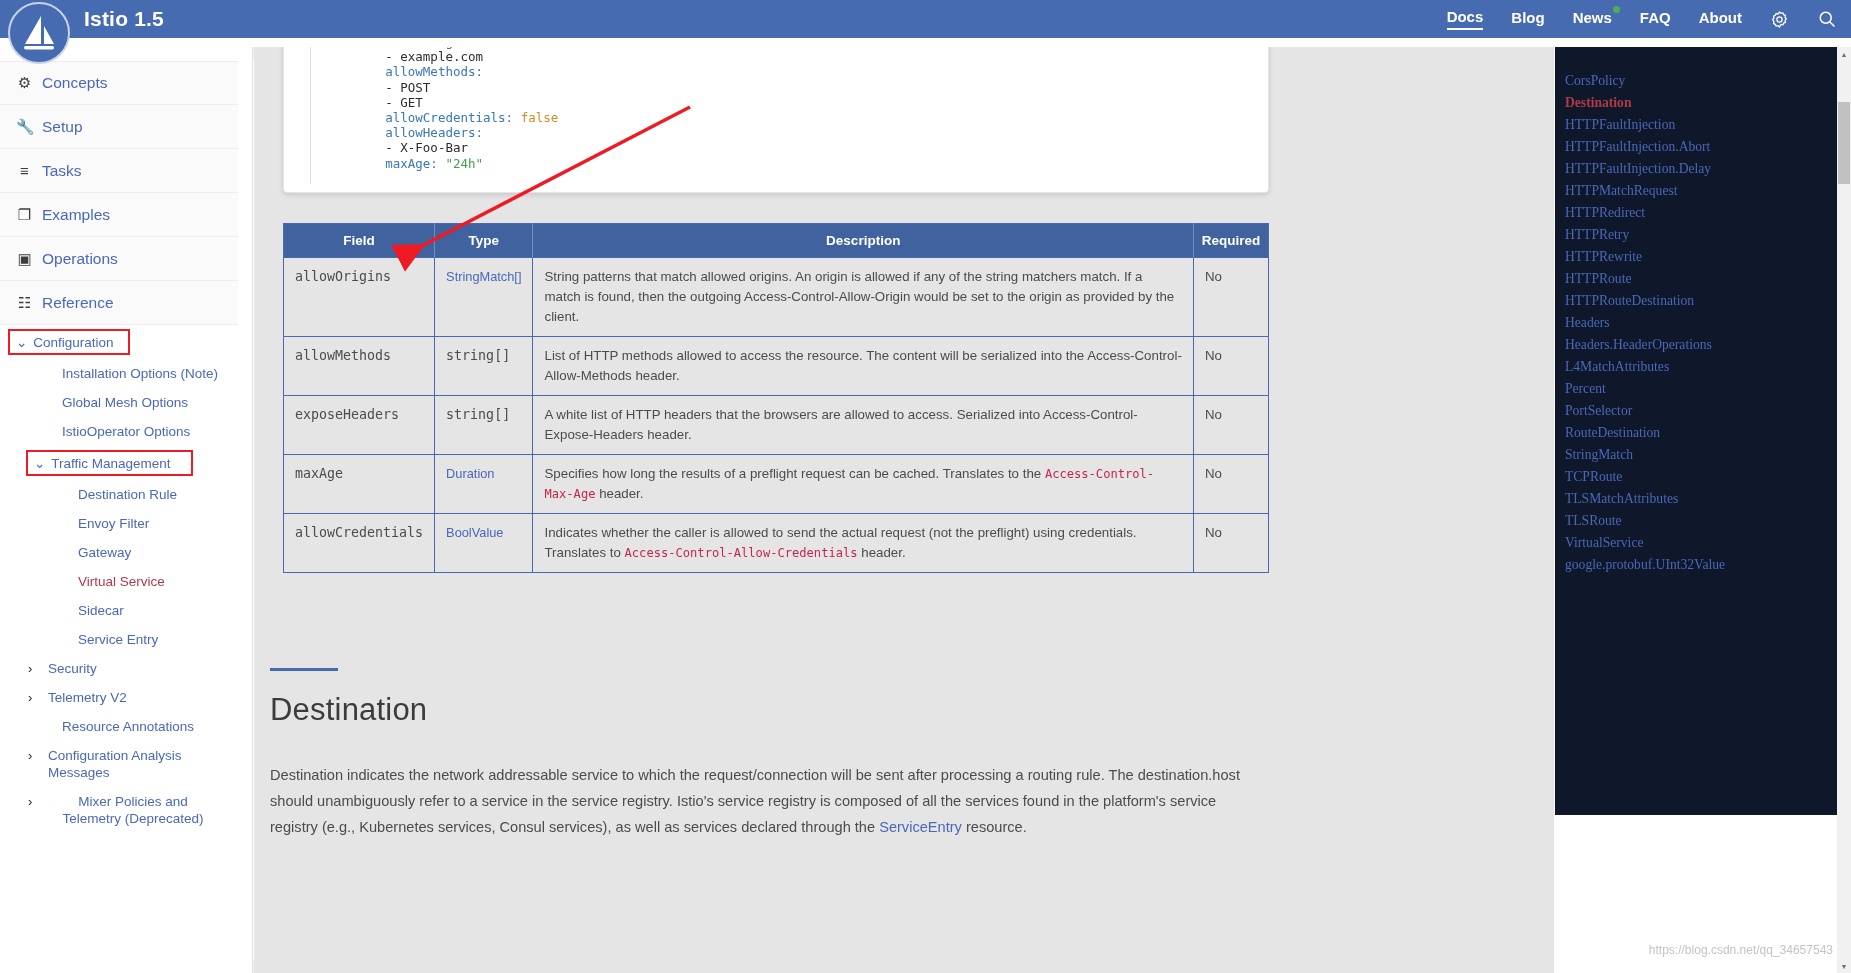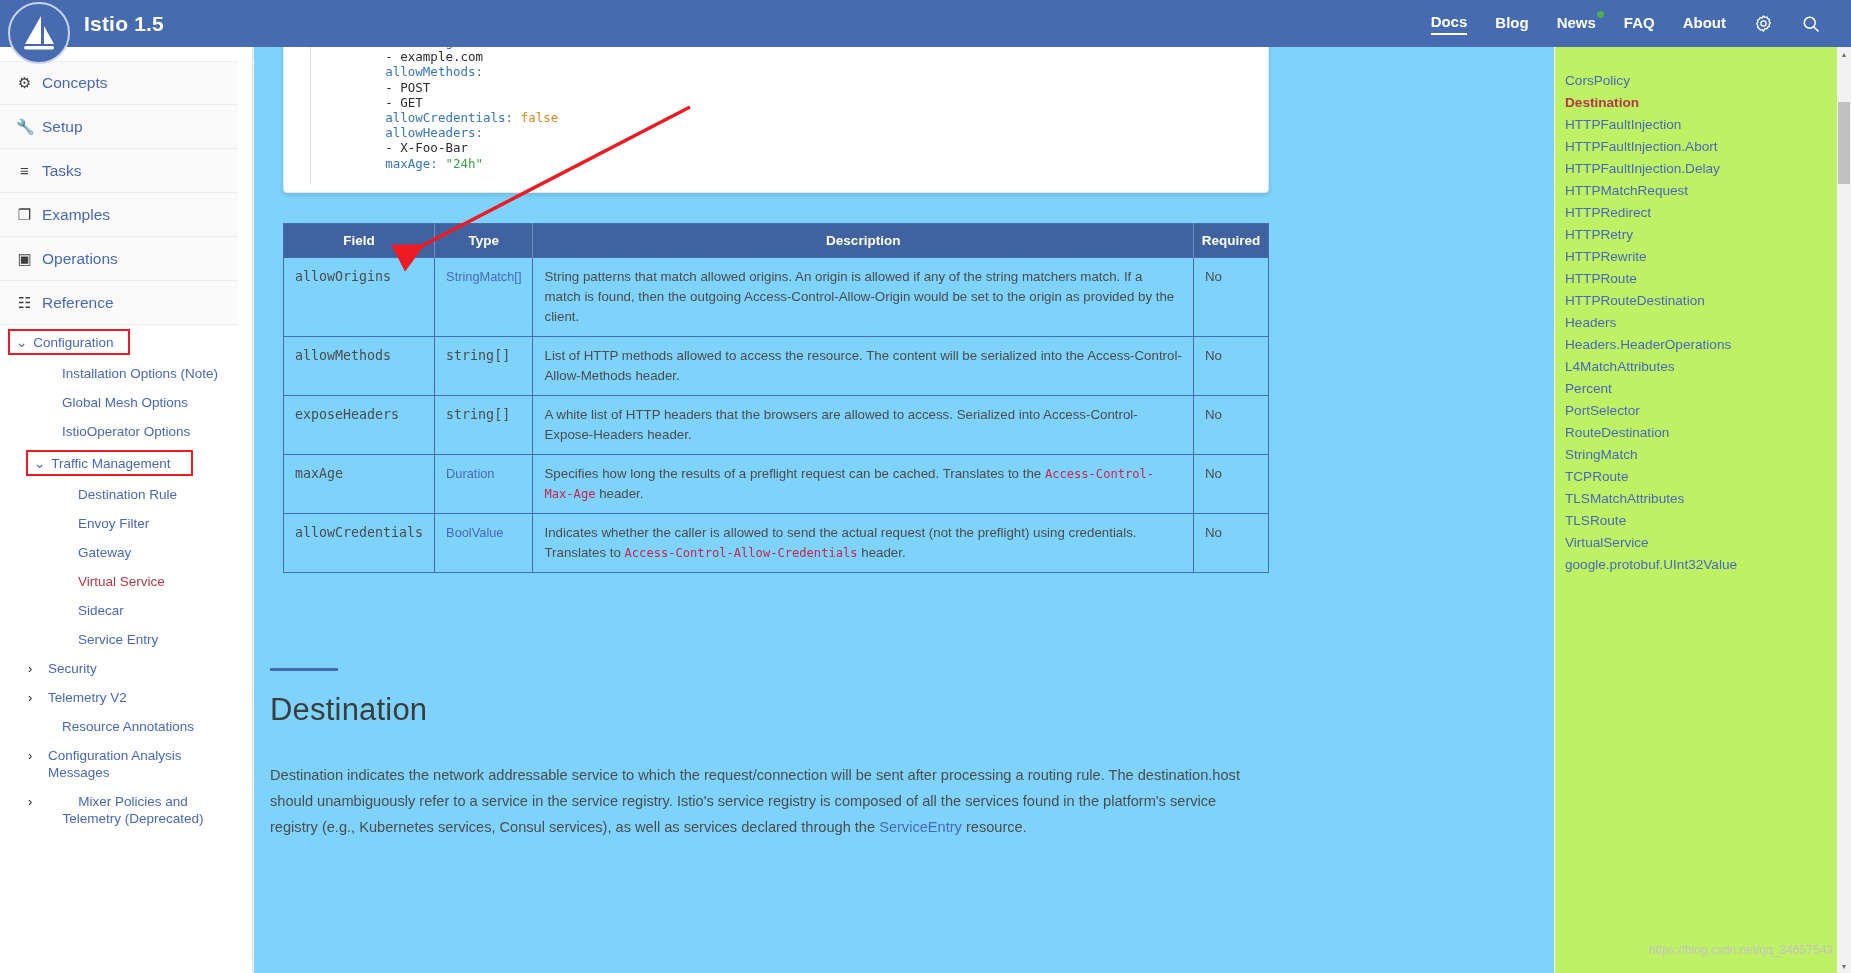--- a/index.html
+++ b/index.html
@@ -7,39 +7,39 @@
     margin: 0; padding: 0;
     width: 1851px; height: 973px;
     overflow: hidden;
     font-family: "Liberation Sans", sans-serif;
     background: #ffffff;
   }
 
   
   .header {
     position: absolute; top: 0; left: 0;
-    width: 1851px; height: 47px;
+    width: 1851px; height: 38px;
     background: #466bb0;
     display: flex; align-items: center;
     z-index: 30;
   }
   .logo-circle {
     width: 62px; height: 62px; border-radius: 50%;
     background: #466bb0; border: 2px solid #c9d3e8;
     position: absolute; left: 8px; top: 2px;
     display: flex; align-items: center; justify-content: center;
     z-index: 40;
   }
   .brand-title {
     color: #ffffff; font-size: 21px; font-weight: bold;
     margin-left: 84px; letter-spacing: 0.2px;
   }
   .topnav {
     margin-left: auto; display: flex; align-items: center;
-    padding-right: 30px; gap: 28px;
+    padding-right: 14px; gap: 28px;
   }
   .topnav a {
     color: #ffffff; font-size: 15px; font-weight: bold;
     text-decoration: none; position: relative; padding-bottom: 3px;
   }
   .topnav a.active { border-bottom: 2px solid #ffffff; }
   .news-dot {
     position: absolute; top: -3px; right: -8px;
     width: 7px; height: 7px; border-radius: 50%;
     background: #4caf50;
@@ -106,21 +106,21 @@
   .side-scroll .down { position: absolute; bottom: 0; }
   .side-scroll .thumb {
     position: absolute; top: 13px; left: 1px;
     width: 11px; height: 660px; background: #c1c1c1; border-radius: 1px;
   }
 
   
   .main {
     position: absolute; left: 254px; top: 47px;
     width: 1300px; height: 926px;
-    overflow: hidden; background: #7dd3fc;
+    overflow: hidden; background: #e5e5e5;
   }
 
   
   .code-card {
     position: absolute; left: 29px; top: -14px;
     width: 986px; height: 160px;
     background: #ffffff;
     border: 1px solid #e6e6e6;
     border-radius: 4px;
     box-shadow: 0 2px 5px rgba(0,0,0,0.13);
@@ -191,22 +191,23 @@
   p.body a { color: #4a68b8; text-decoration: none; }
   p.note { margin-top: 24px; font-style: italic; }
   p.note .rest { font-style: normal; }
 
   
   .arrow-svg { position: absolute; left: 0; top: 0; pointer-events: none; z-index: 20; }
 
   
   .toc {
     position: absolute; left: 1555px; top: 47px;
-    width: 283px; height: 926px; background: #bef264;
+    width: 283px; height: 768px; background: #0f172a;
     padding: 22px 0 0 10px;
+    font-family: Liberation Serif, serif;
   }
   .toc a {
     display: block; color: #4a68b8; font-size: 13.6px;
     line-height: 21px; text-decoration: none; padding: 0.5px 0;
   }
   .toc a.current { color: #b03a48; font-weight: bold; }
 
   
   .page-scroll {
     position: absolute; right: 0; top: 47px;

